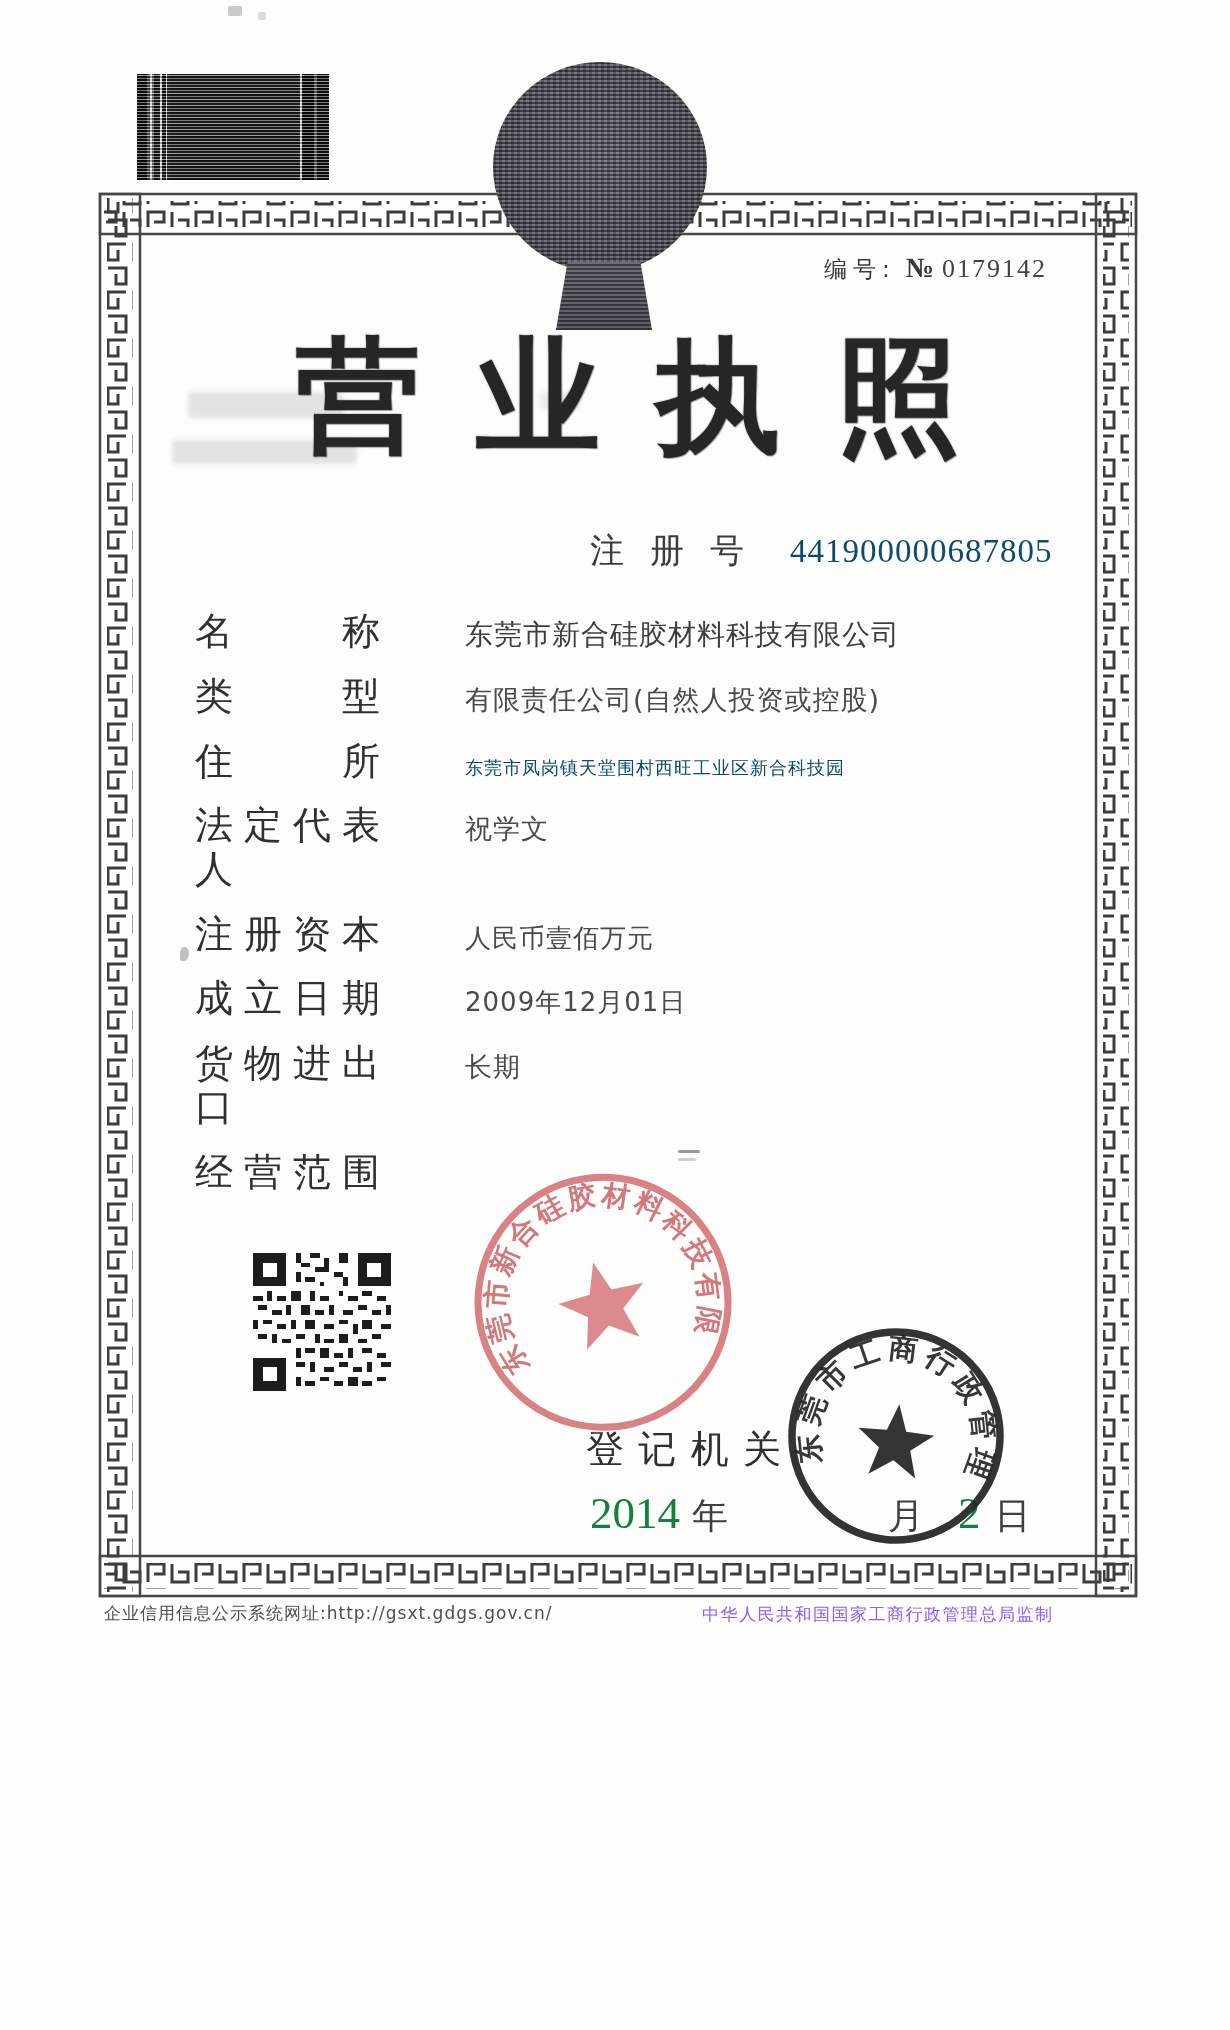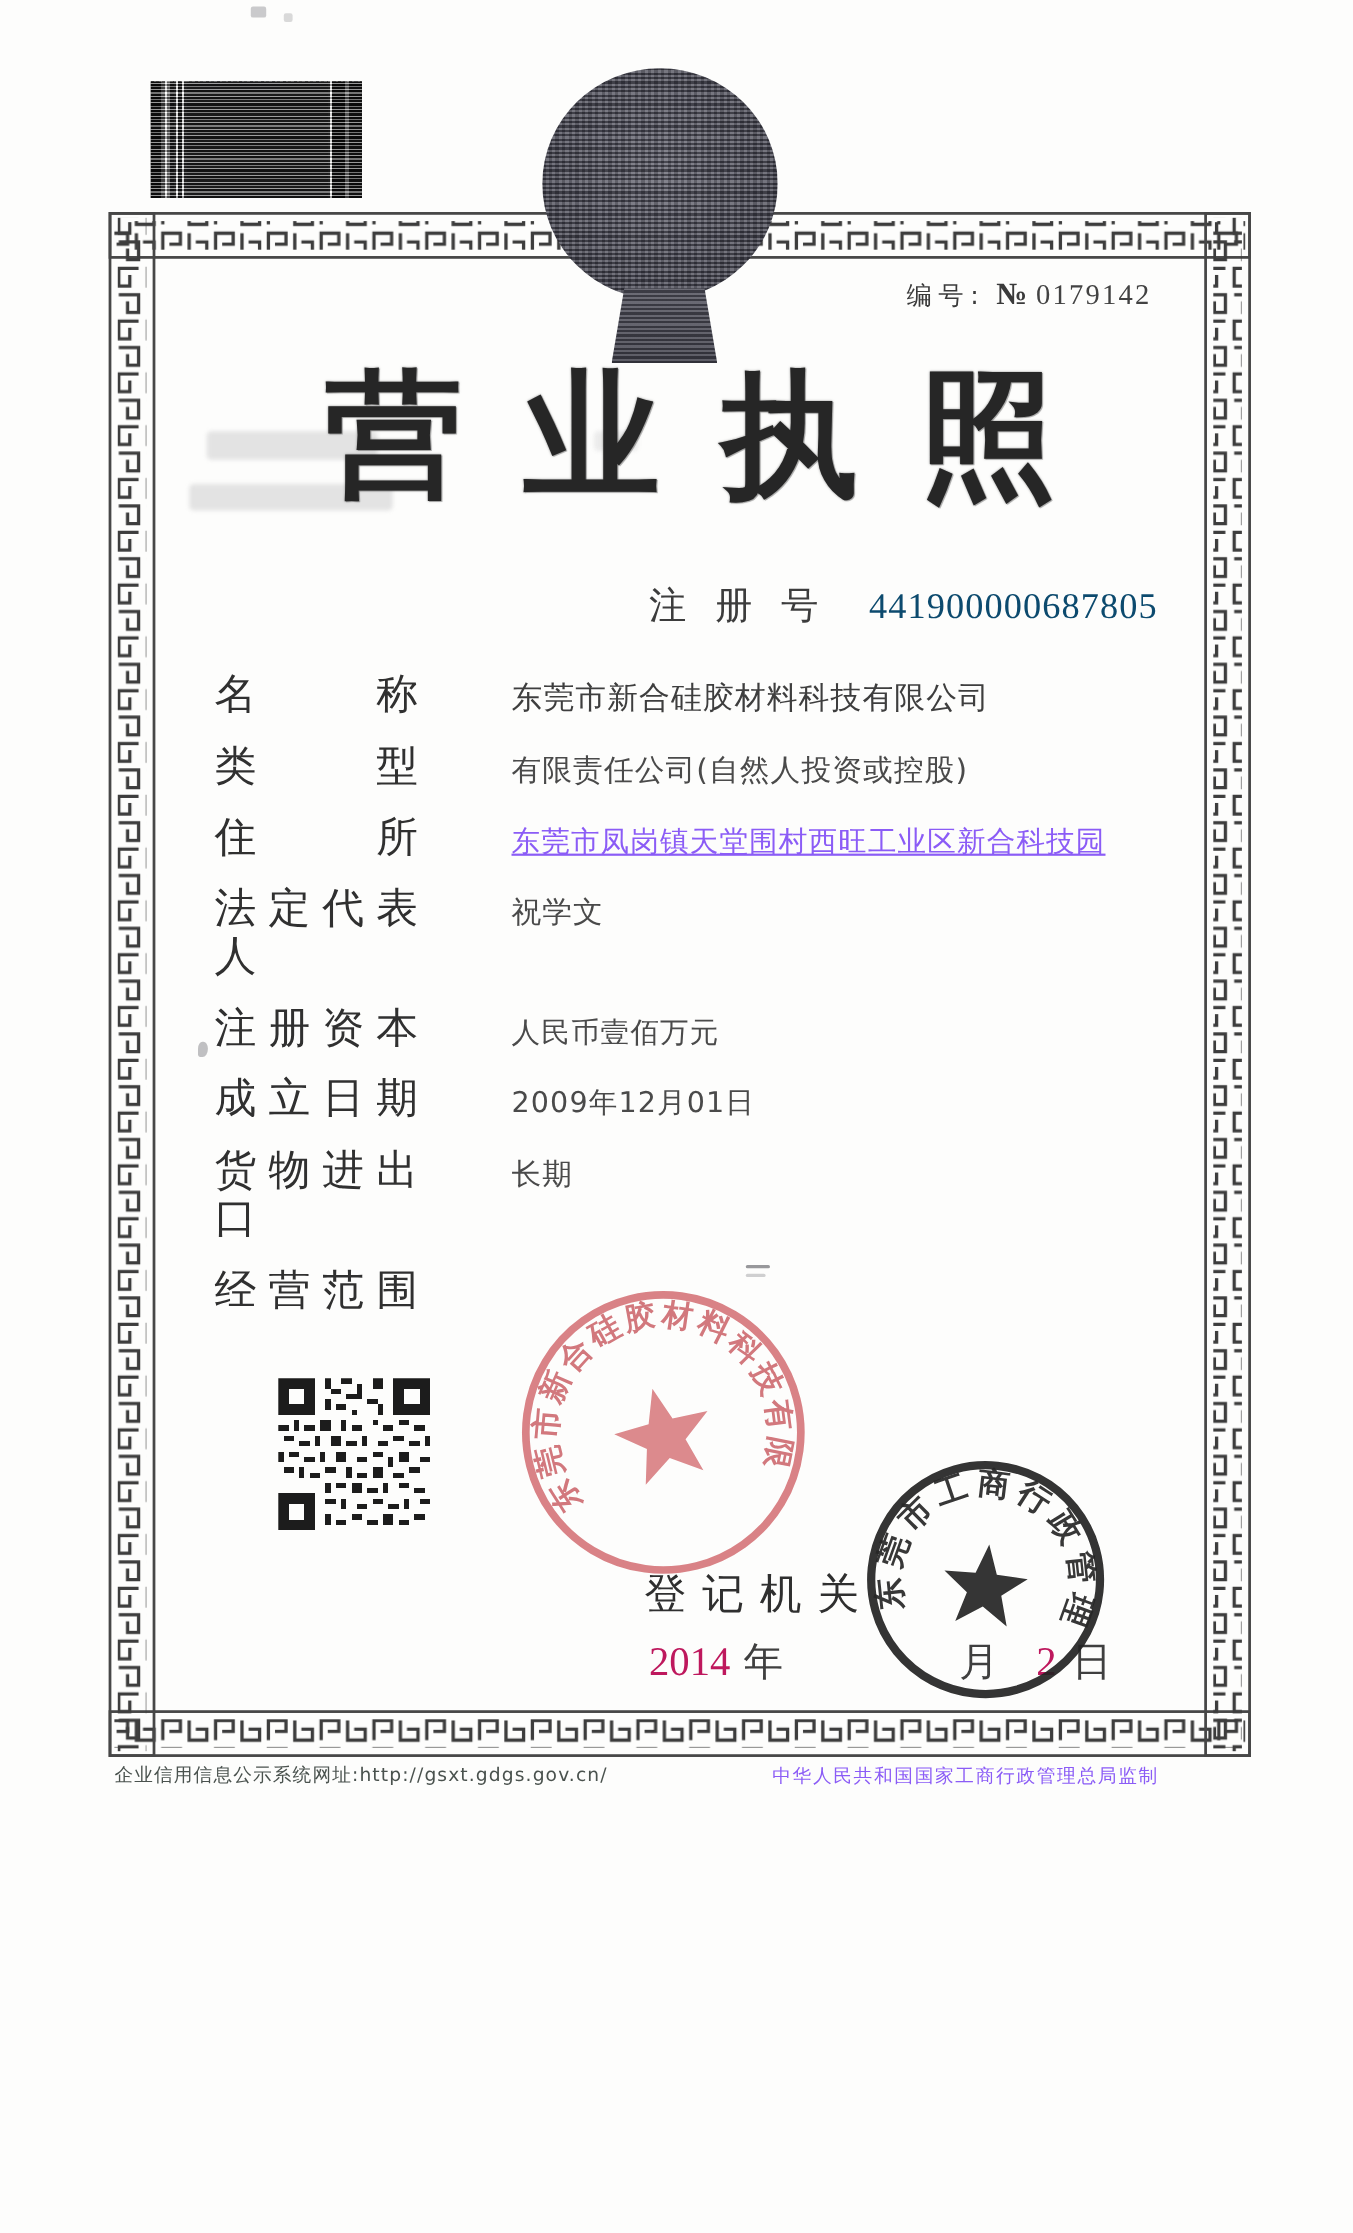--- a/index.html
+++ b/index.html
@@ -70,21 +70,21 @@
   }
   
   .qr{position:absolute;left:253px;top:1253px;width:138px;height:138px;filter:blur(.3px);}
   
   .company-seal{position:absolute;left:468px;top:1166px;transform:rotate(-14deg);opacity:.92;}
   .registrar-seal{position:absolute;left:780px;top:1320px;transform:rotate(6deg);}
   
   .registrar-line{position:absolute;left:586px;top:1424px;width:195px;font-size:38px;color:#2f2f2f;
     text-align:justify;text-align-last:justify;}
   .dateline{position:absolute;left:590px;top:1487px;white-space:nowrap;color:#3f3f3f;font-size:36px;}
-  .dateline .d-num{font-family:"Liberation Serif",serif;font-size:37px;color:#be185d;}
+  .dateline .d-num{font-family:"Liberation Serif",serif;font-size:45px;color:#15803d;}
   .dateline .u-year{margin-left:12px;}
   .dateline .u-month{margin-left:160px;}
   .dateline .d-day{margin-left:34px;}
   .dateline .u-day{margin-left:14px;}
   
   .footer-left{position:absolute;left:104px;top:1602px;font-size:17px;color:#4a524e;letter-spacing:1px;}
   .footer-right{position:absolute;left:702px;top:1603px;font-size:17px;color:#8b5cf6;letter-spacing:1.5px;}
 </style>
 </head>
 <body>
@@ -144,21 +144,21 @@
     <div class="row">
       <div class="f-label">名称</div>
       <div class="f-value" style="font-size:28px;color:#3e3e3e;">东莞市新合硅胶材料科技有限公司</div>
     </div>
     <div class="row">
       <div class="f-label">类型</div>
       <div class="f-value">有限责任公司(自然人投资或控股)</div>
     </div>
     <div class="row">
       <div class="f-label">住所</div>
-      <div class="f-value" style="font-size:26px;color:#8b5cf6;text-decoration:underline;">东莞市凤岗镇天堂围村西旺工业区新合科技园</div>
+      <div class="f-value" style="font-size:18px;color:#0c4a6e;">东莞市凤岗镇天堂围村西旺工业区新合科技园</div>
     </div>
     <div class="row">
       <div class="f-label">法定代表人</div>
       <div class="f-value">祝学文</div>
     </div>
     <div class="row">
       <div class="f-label">注册资本</div>
       <div class="f-value" style="font-size:26px;">人民币壹佰万元</div>
     </div>
     <div class="row">

